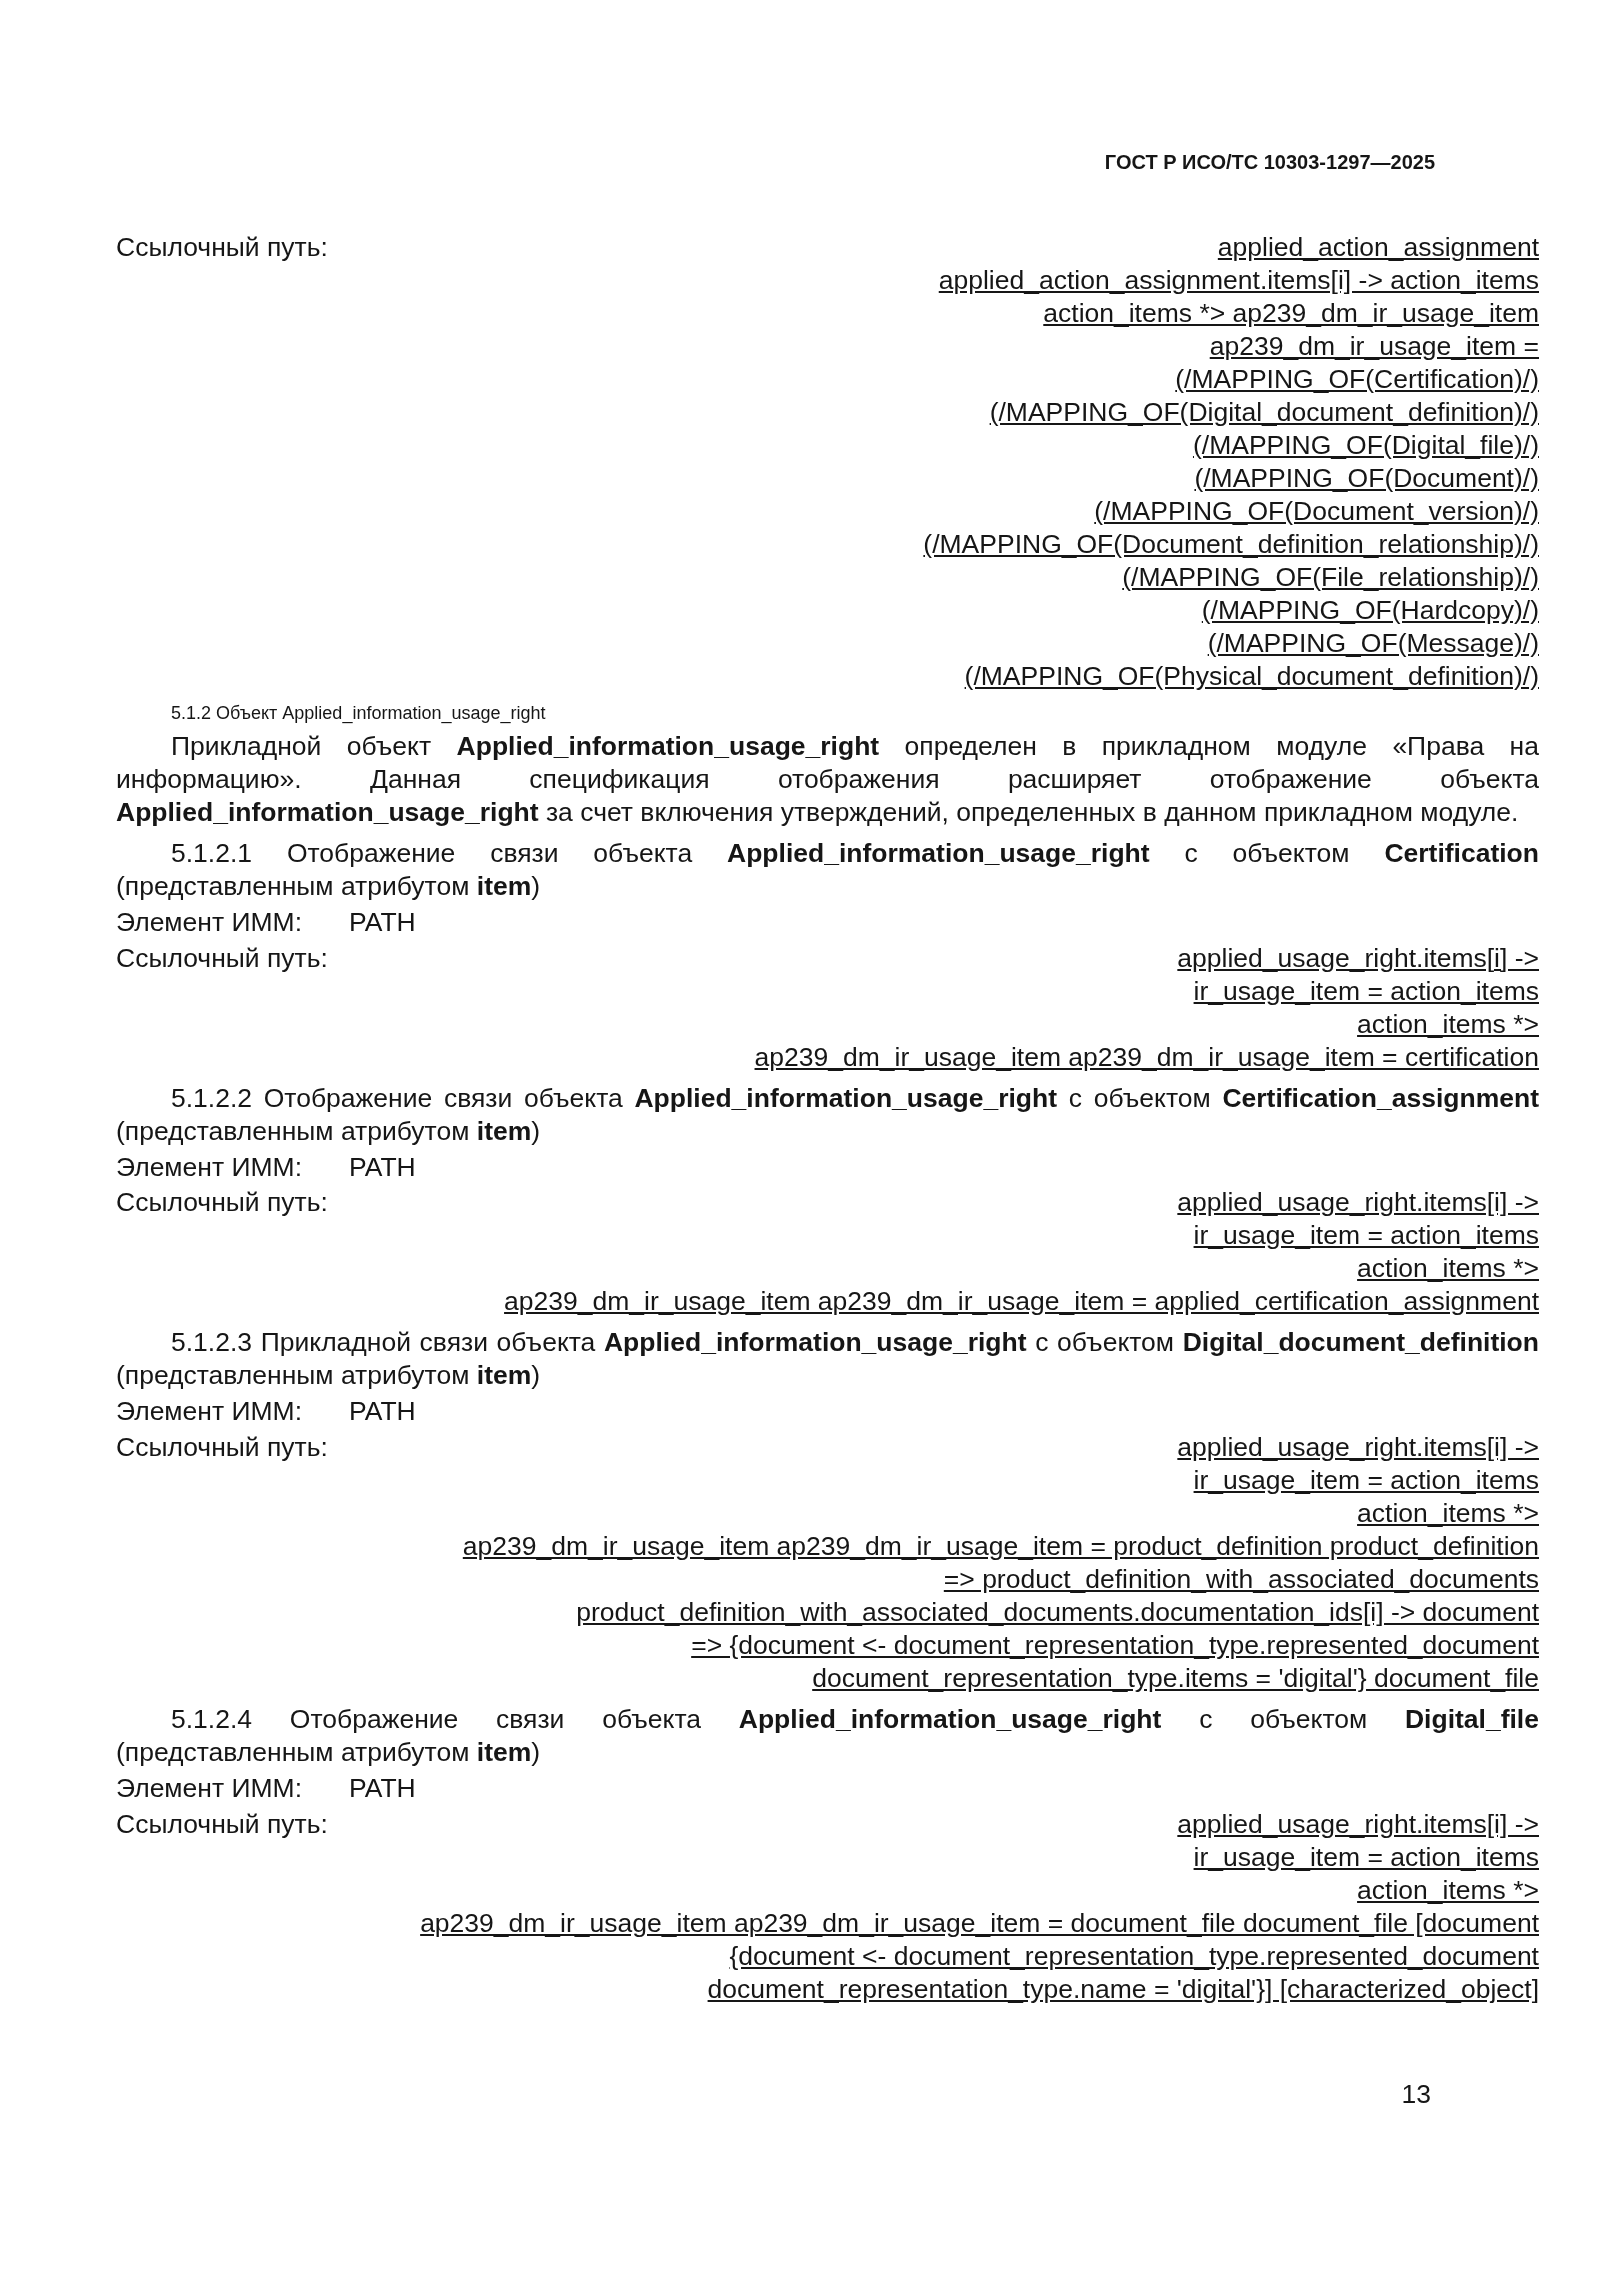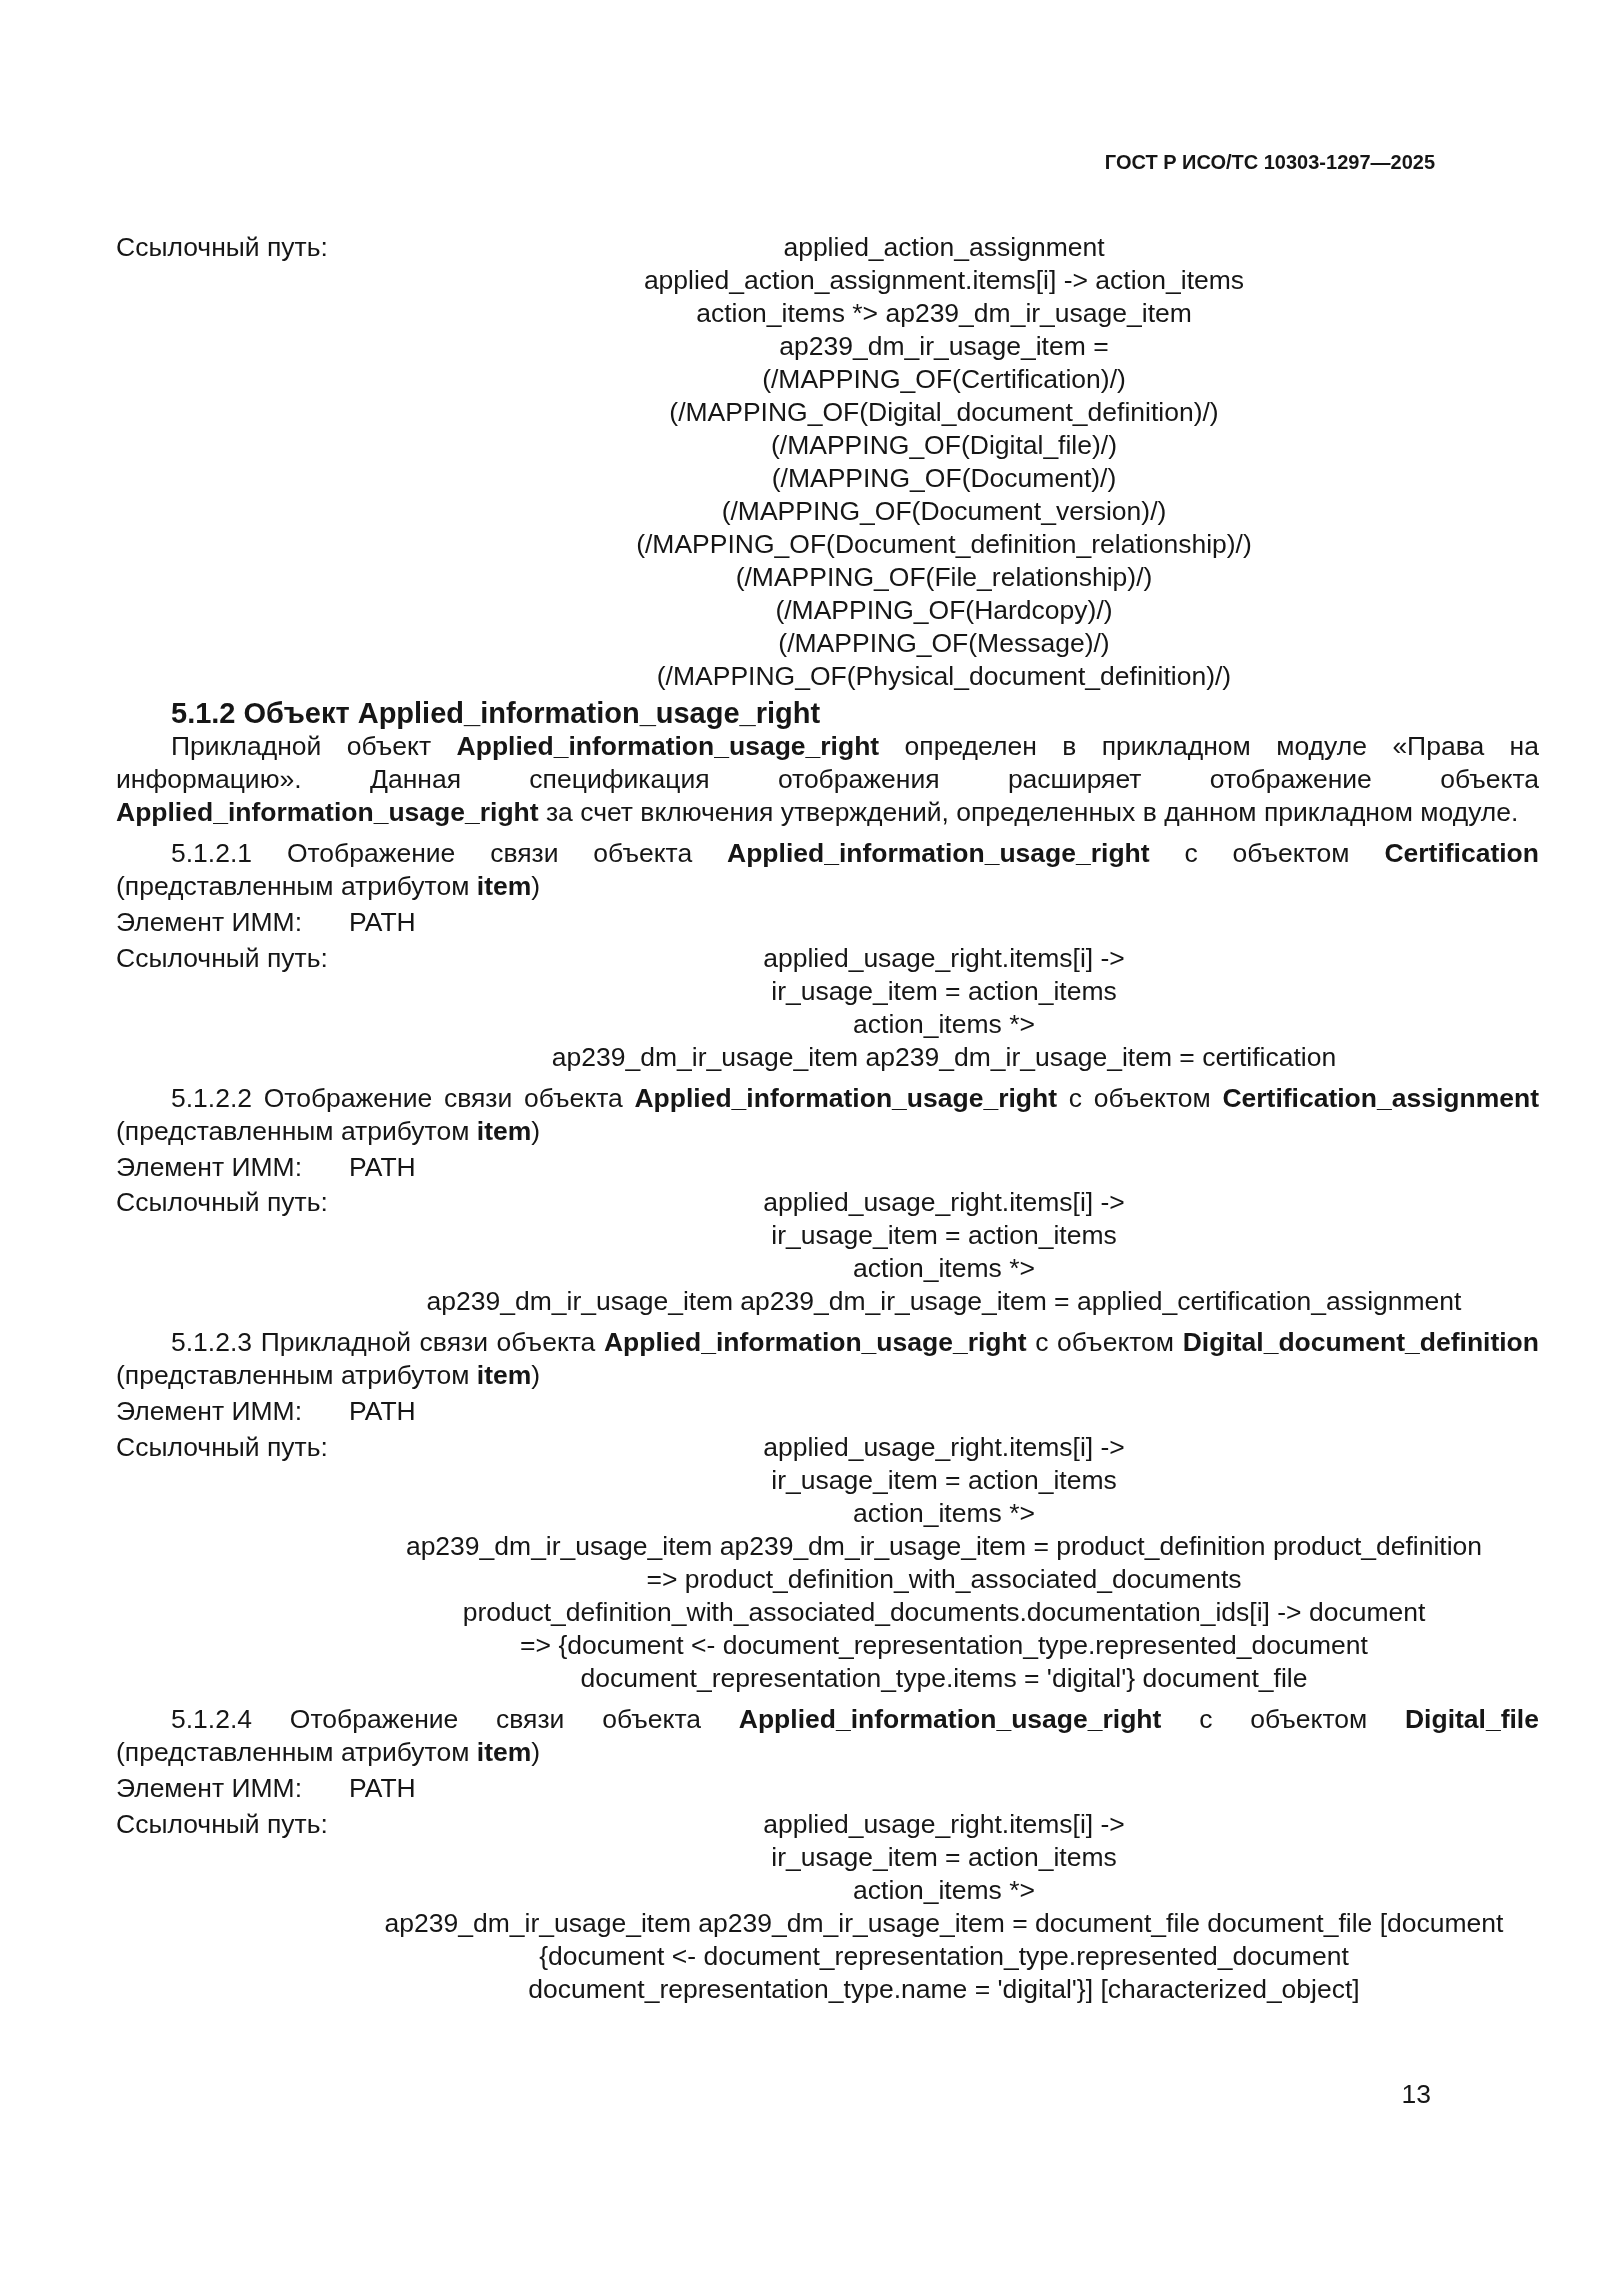--- a/index.html
+++ b/index.html
@@ -24,24 +24,24 @@
   .content {
     position: absolute;
     top: 231px; left: 116px;
     width: 1423px;
     font-size: 26.5px;
     line-height: 33px;
   }
   .def-row { display: flex; align-items: flex-start; }
   .def-label { flex: 0 0 233px; }
   .def-value { flex: 1 1 auto; min-width: 0; }
-  .path-line { text-align: center; }
+  .path-line { text-align: right; text-decoration: underline; }
   .heading {
-    font-size: 29px;
-    font-weight: 700;
+    font-size: 18px;
+    font-weight: 400;
     margin: 3.9px 0 0 0;
     text-indent: 55px;
     line-height: 33px;
   }
   .para {
     margin: 0;
     text-align: justify;
     text-indent: 55px;
   }
   .title-para { margin-top: 8px; }

